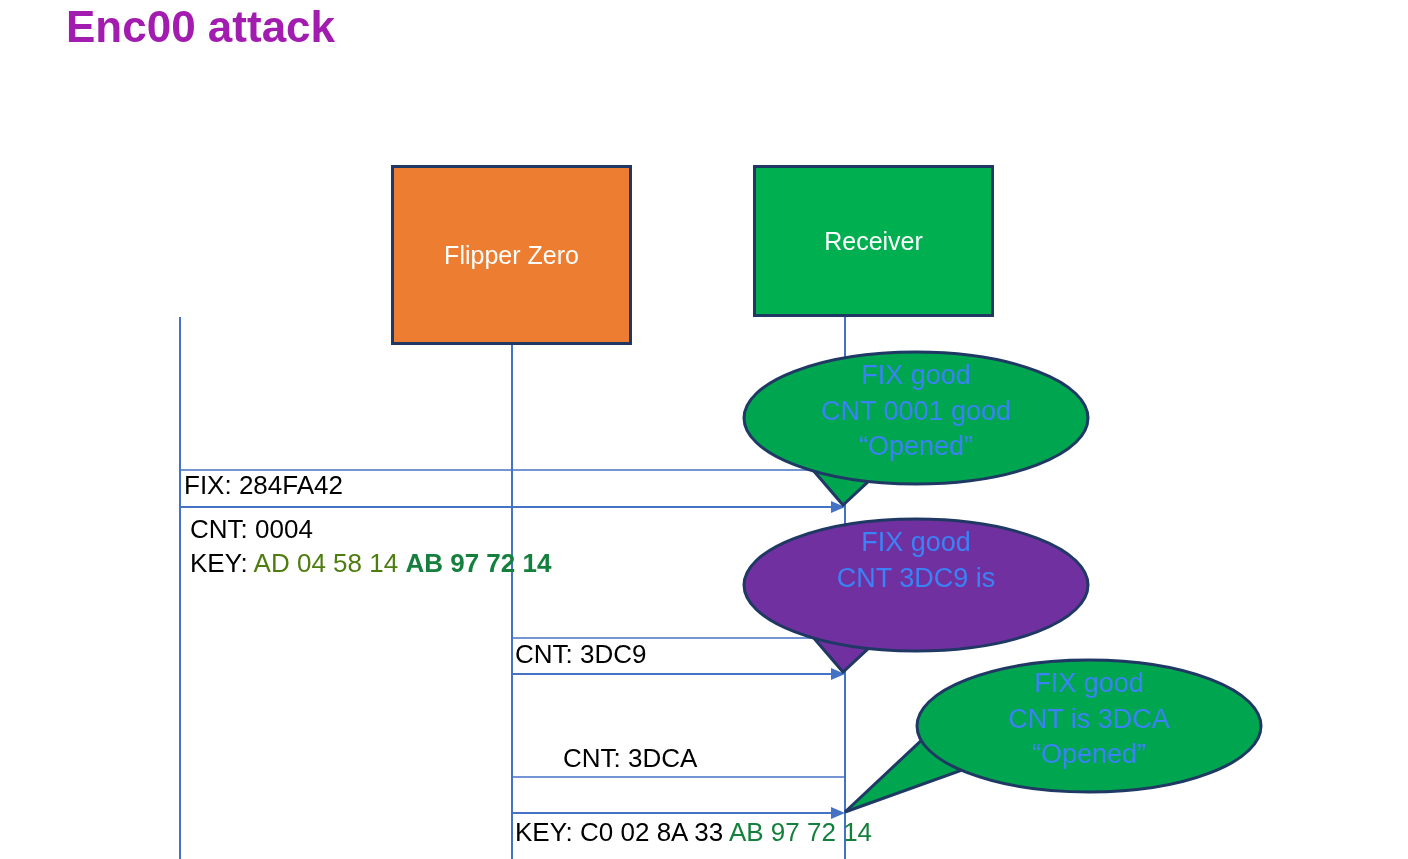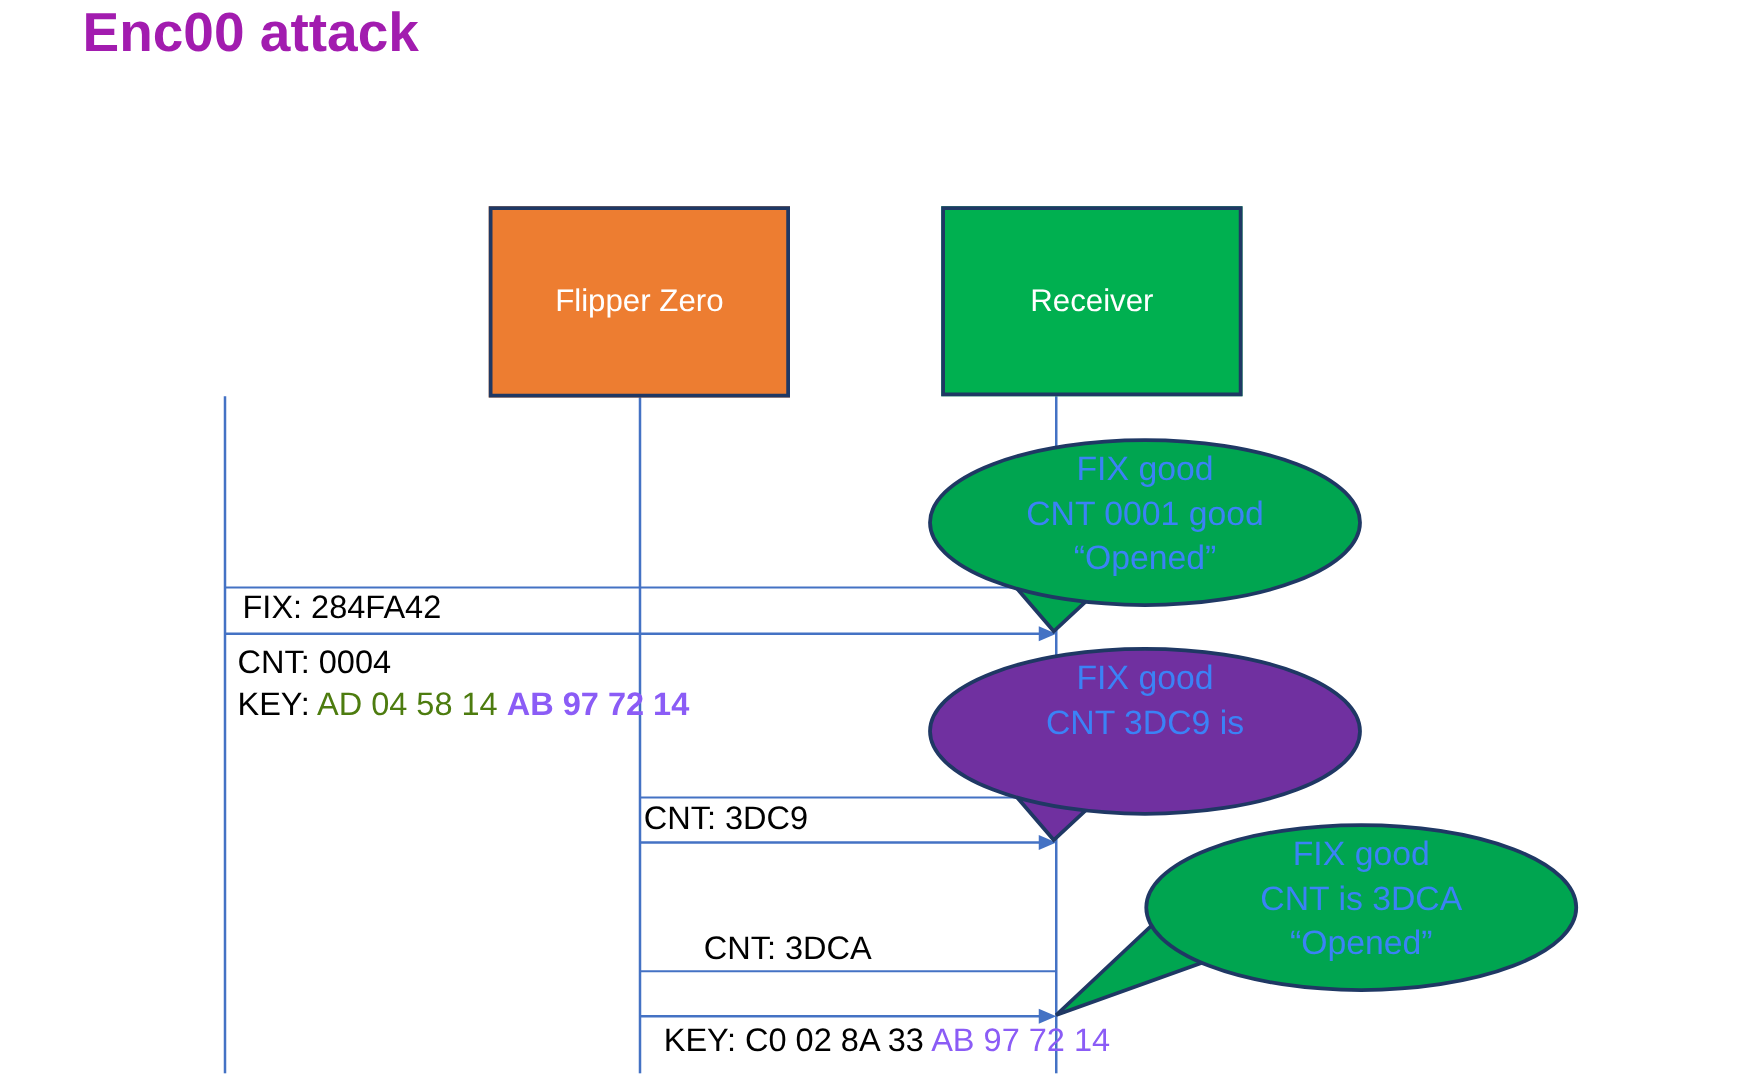--- a/index.html
+++ b/index.html
@@ -50,21 +50,21 @@
     white-space: nowrap;
   }
   .msg {
     position: absolute;
     font-size: 26px;
     color: #000000;
     white-space: nowrap;
     line-height: 1.15;
   }
   .msg .red   { color: #4d7c0f; }
-  .msg .green { color: #8b5cf6; }
+  .msg .green { color: #15803d; }
   .msg .bold  { font-weight: 700; }
 
   .callout-text {
     position: absolute;
     color: #3b82f6;
     font-size: 27px;
     line-height: 1.32;
     text-align: center;
     white-space: nowrap;
     pointer-events: none;
@@ -112,42 +112,42 @@
       <ellipse cx="916" cy="585" rx="172" ry="66" fill="#7030A0" stroke="#1F3864" stroke-width="3"></ellipse>
     </g>
 
     <g>
       <path d="M 975 690 L 845 812 L 990 760 Z" fill="#00A550" stroke="#1F3864" stroke-width="3"></path>
       <ellipse cx="1089" cy="726" rx="172" ry="66" fill="#00A550" stroke="#1F3864" stroke-width="3"></ellipse>
     </g>
   </svg>
 
 
-  <div class="actor-box" style="left:391px; top:165px; width:241px; height:153px; background:#ED7D31;">
+  <div class="actor-box" style="left:391px; top:165px; width:241px; height:180px; background:#ED7D31;">
     <span class="actor-label">Flipper Zero</span>
   </div>
 
   <div class="actor-box" style="left:725px; top:165px; width:241px; height:152px; background:#00B050;margin-left:28px;">
     <span class="actor-label">Receiver</span>
   </div>
 
-  <div class="msg" style="left:194px; top:471px;">FIX: 284FA42</div>
+  <div class="msg" style="left:184px; top:471px;">FIX: 284FA42</div>
 
   <div class="msg" style="left:190px; top:515px;">CNT: 0004</div>
 
   <div class="msg" style="left:190px; top:549px;">
     <span>KEY: </span><span class="red">AD 04 58 14</span><span> </span><span class="green bold">AB 97 72 14</span>
   </div>
 
   <div class="msg" style="left:515px; top:640px;">CNT: 3DC9</div>
 
 
   <div class="msg" style="left:515px; top:744px;margin-left:48px;">CNT: 3DCA</div>
 
-  <div class="msg" style="left:515px; top:818px;margin-left:16px;">
+  <div class="msg" style="left:515px; top:818px;">
     <span>KEY: C0 02 8A 33 </span><span class="green">AB 97 72 14</span>
   </div>
 
   <div class="callout-text" style="left:744px; top:358px; width:344px;">
     <div>FIX good</div>
     <div>CNT 0001 good</div>
     <div>“Opened”</div>
   </div>
 
   <div class="callout-text" style="left:744px; top:525px; width:344px;">

